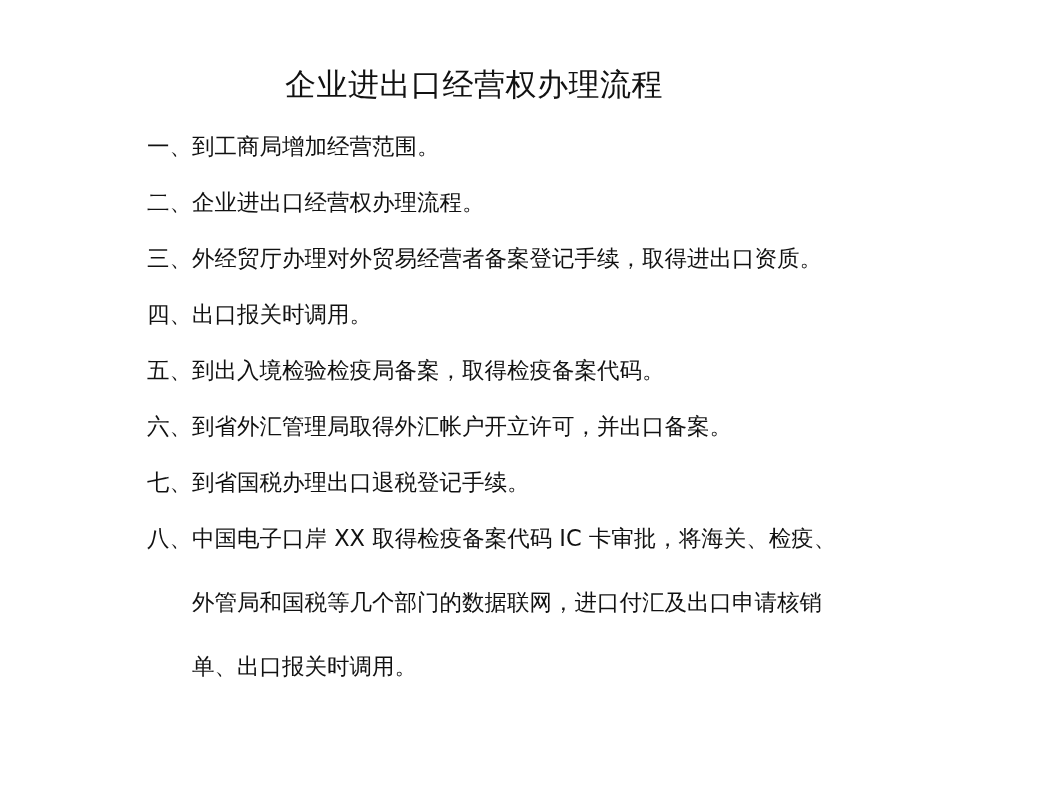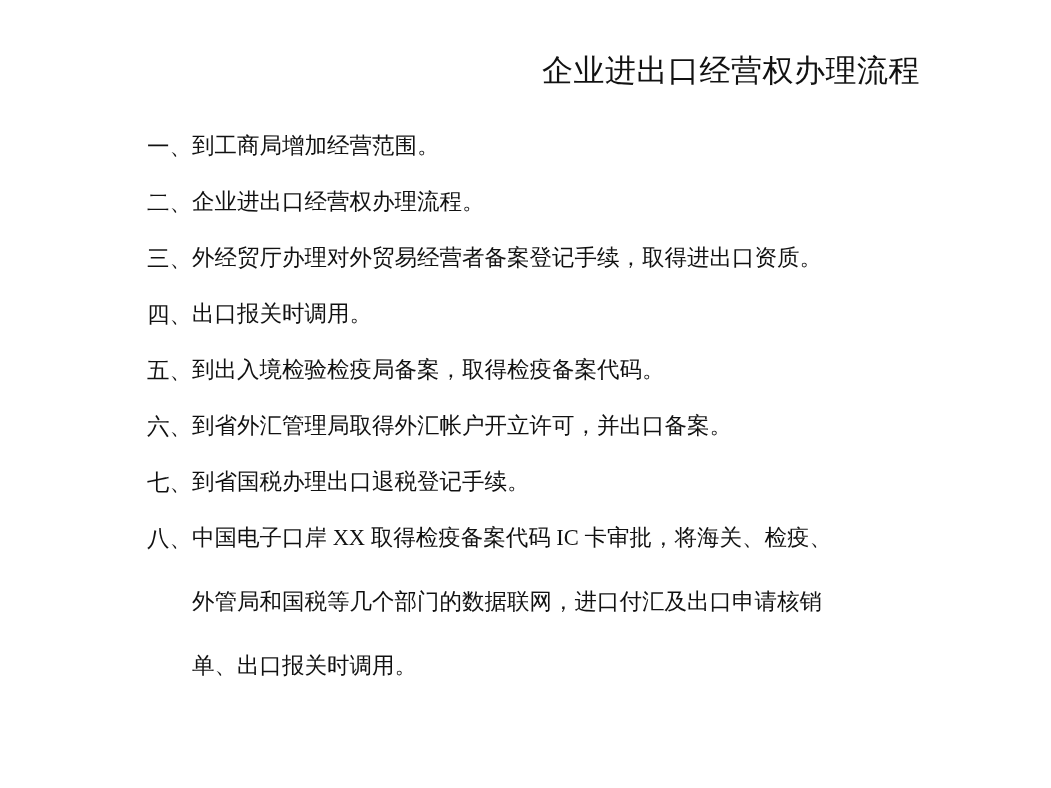--- a/index.html
+++ b/index.html
@@ -19,27 +19,27 @@
       position: absolute;
       left: 0; top: 0;
       width: 1051px; height: 788px;
       background: #ffffff;
     }
     .title {
       position: absolute;
       left: 0;
       top: 50px;
       width: 920px;
-      text-align: right;
+      text-align: center;
       font-size: 31px;
       line-height: 40px;
       letter-spacing: 0.5px;
       color: #111;
       font-weight: normal;
-      margin: 0;
+      margin: 14px;
     }
     .steps {
       position: absolute;
       left: 147px;
       top: 132px;
       width: 780px;
       margin: 0;
       padding: 0;
       list-style: none;
     }
@@ -53,21 +53,20 @@
     .step .num {
       flex: 0 0 auto;
       white-space: nowrap;
     }
     .step .text {
       flex: 1 1 auto;
     }
     .step .line {
       display: block;
       white-space: nowrap;
-      font-family: Liberation Serif, serif;
     }
     .step .line + .line {
       margin-top: 36px;
     }
   </style>
 </head>
 <body>
 
 <div class="page">
   <h1 class="title">企业进出口经营权办理流程</h1>

